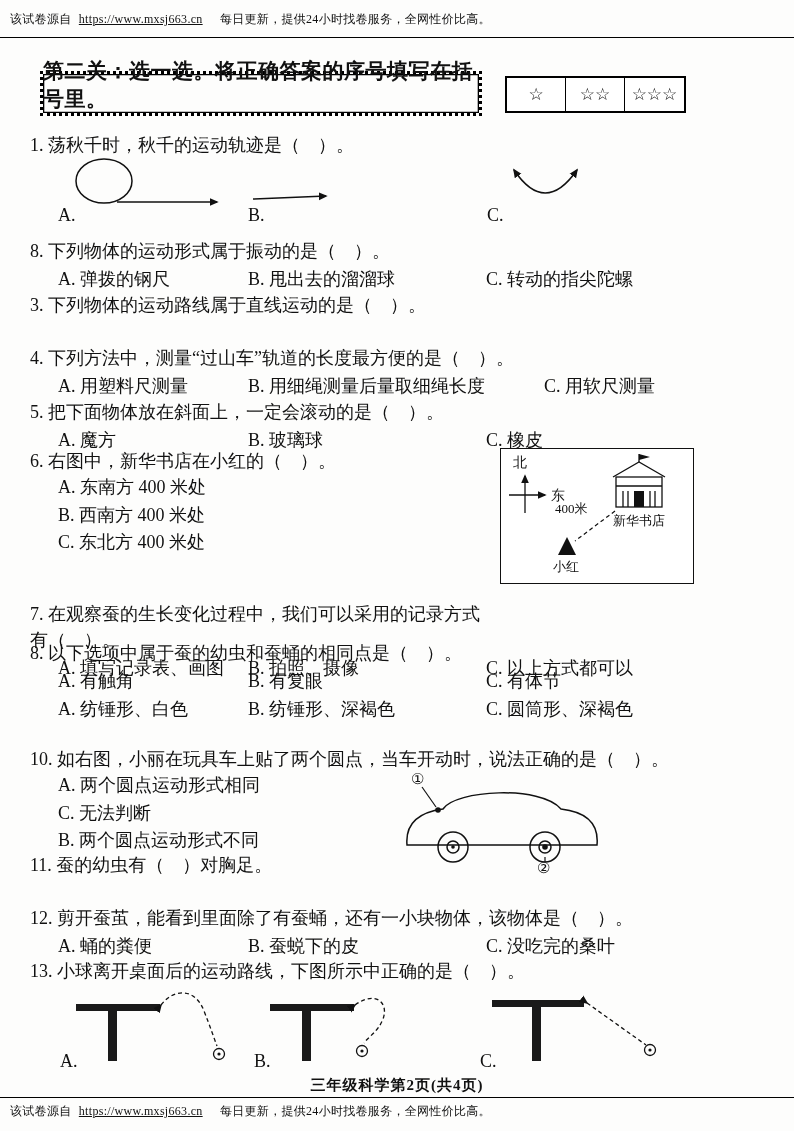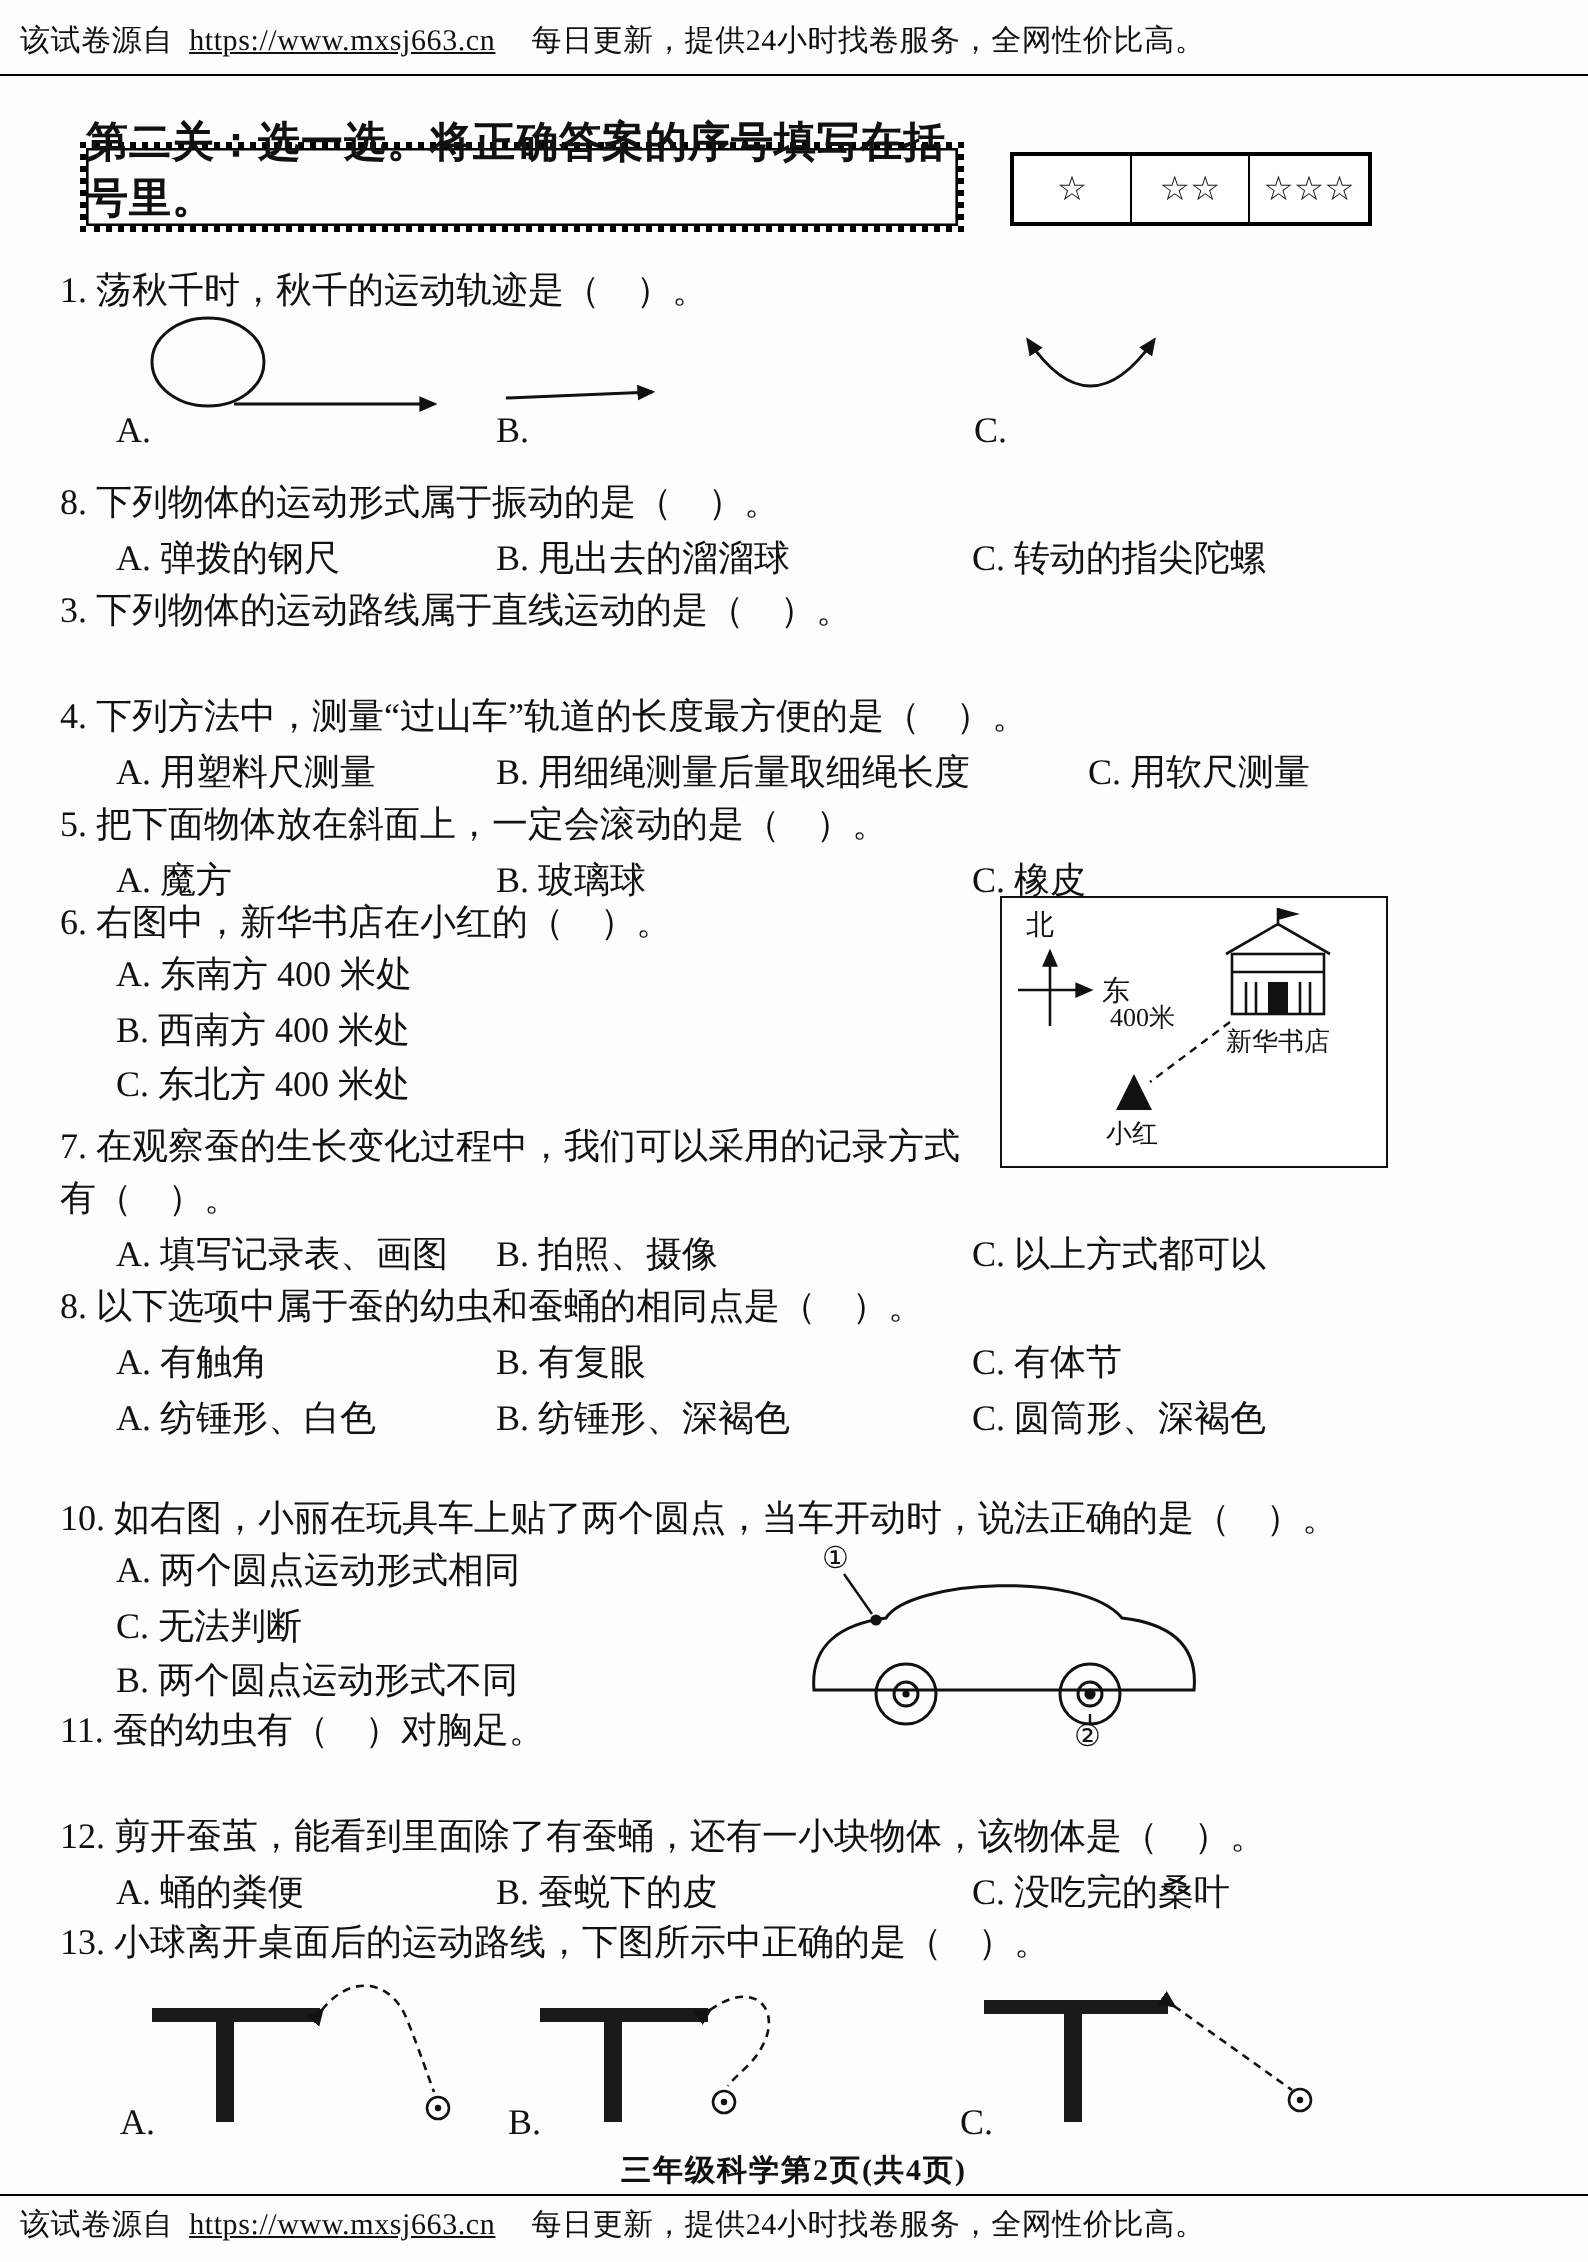--- a/index.html
+++ b/index.html
@@ -1,40 +1,40 @@
 <!DOCTYPE html>
 <html><head>
 <meta charset="utf-8">
 <style>
   * { margin:0; padding:0; box-sizing:border-box; }
   html,body { background:#e9e9e9; }
   body { font-family:"Liberation Serif","DejaVu Serif",serif; color:#111; }
   .page { position:relative; width:794px; height:1131px; margin:0 auto; background:#fdfdfc; overflow:hidden; }
 
-  .src-line { position:absolute; left:10px; font-size:15px; white-space:nowrap; letter-spacing:.3px; }
+  .src-line { position:absolute; left:10px; font-size:12px; white-space:nowrap; letter-spacing:.3px; }
   .src-top { top:11px; }
   .src-bottom { top:1103px; }
   .src-url { text-decoration:underline; margin:0 4px; }
   .src-suffix { margin-left:10px; }
 
   .rule { position:absolute; left:0; right:0; border-top:1.6px solid #000; }
   .rule-top { top:37px; }
   .rule-bottom { top:1097px; }
 
   .title-box { position:absolute; left:40px; top:71px; width:442px; height:45px;
     border:3px dotted #000; box-shadow:inset 0 0 0 1.3px #000;
     display:flex; align-items:flex-end; justify-content:center;
     font-weight:bold; font-size:21px; letter-spacing:.5px; }
   .star-box { position:absolute; left:505px; top:76px; height:37px; display:flex; border:2px solid #000; background:#fff; }
   .star-cell { width:59px; display:flex; align-items:center; justify-content:center; font-size:17px; border-right:1.6px solid #000; }
   .star-cell:last-child { border-right:none; }
 
   .q { position:absolute; left:30px; right:14px; font-size:18px; line-height:26px; }
   .stem { white-space:nowrap; }
-  .stem.wrap { white-space:normal; }
+  .stem.wrap { white-space:normal;margin-top:41px; }
   .q7-stem { max-width:452px; }
 
   .opts { display:flex; padding-left:28px; margin-top:2px; white-space:nowrap; }
   .o1 { min-width:190px; }
   .o2 { min-width:238px; }
   .o2.wide { min-width:296px; }
   .opts-narrow .o1 { min-width:118px; }
   .opts-narrow .o2 { min-width:180px; }
 
   .stack { padding-left:28px; line-height:27.5px; white-space:nowrap; }

